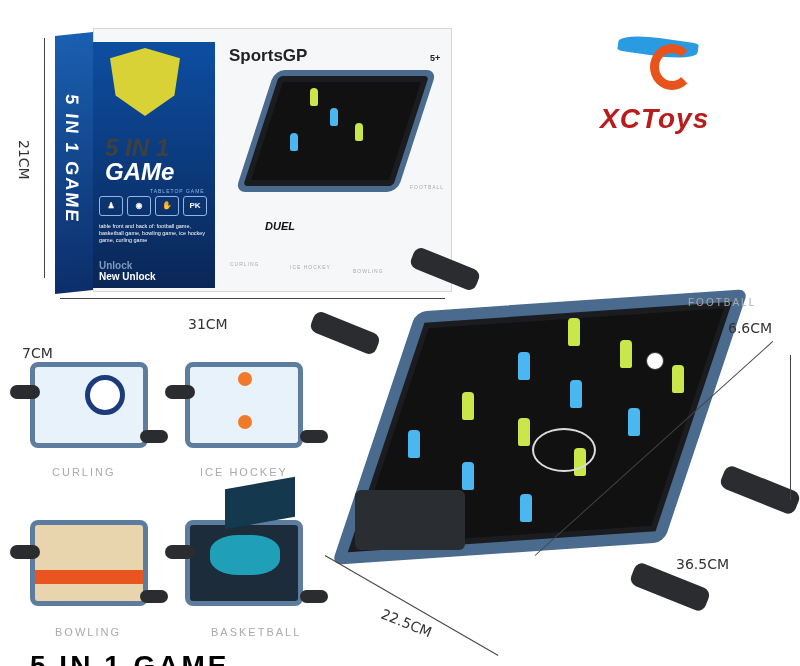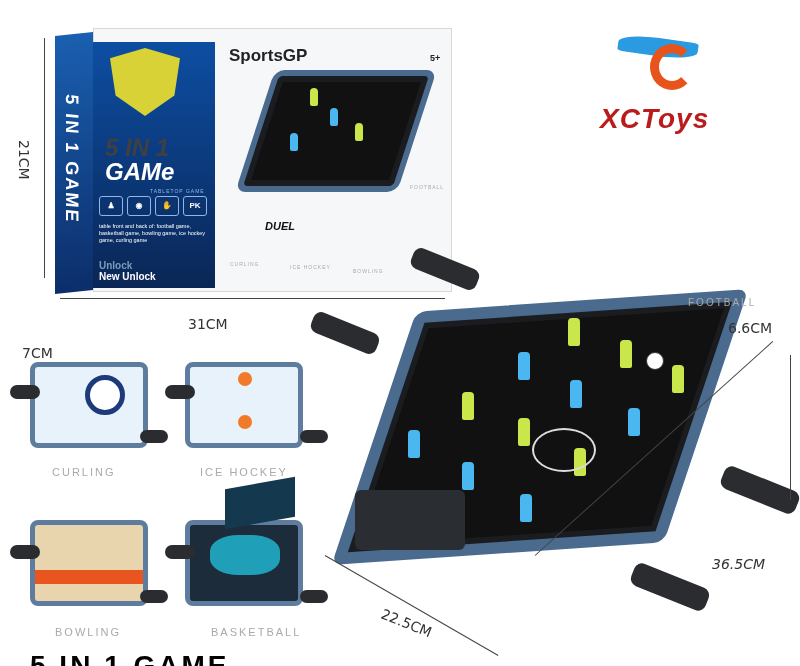--- a/index.html
+++ b/index.html
@@ -142,17 +142,17 @@
 <div class="fig b" style="left:408px;top:430px;width:12px;height:28px;"></div>
 <div class="fig b" style="left:462px;top:462px;width:12px;height:28px;"></div>
 <div class="fig b" style="left:520px;top:494px;width:12px;height:28px;"></div>
 <div class="abs" style="left:646px;top:352px;width:16px;height:16px;border-radius:50%;background:#fff;border:1px solid #333;"></div>
 <div class="abs" style="left:532px;top:428px;width:60px;height:40px;border:2px solid #ddd;border-radius:50%;"></div>
 
 <div class="lbl" style="left:688px;top:297px;font-size:10px;">FOOTBALL</div>
 <div class="line" style="left:790px;top:355px;width:1px;height:145px;"></div>
 <div class="dim abs" style="left:728px;top:320px;">6.6CM</div>
 <div class="line" style="left:535px;top:555px;width:320px;height:1px;transform:rotate(-42deg);transform-origin:left;"></div>
-<div class="dim abs" style="left:712px;top:556px;font-style:italic;">36.5CM</div>
+<div class="dim abs" style="left:676px;top:556px;">36.5CM</div>
 <div class="line" style="left:325px;top:555px;width:200px;height:1px;transform:rotate(30deg);transform-origin:left;"></div>
 <div class="dim abs" style="left:380px;top:615px;transform:rotate(22deg);">22.5CM</div>
 
 <div class="bottom-text">5 IN 1 GAME</div>
 
 </body></html>

